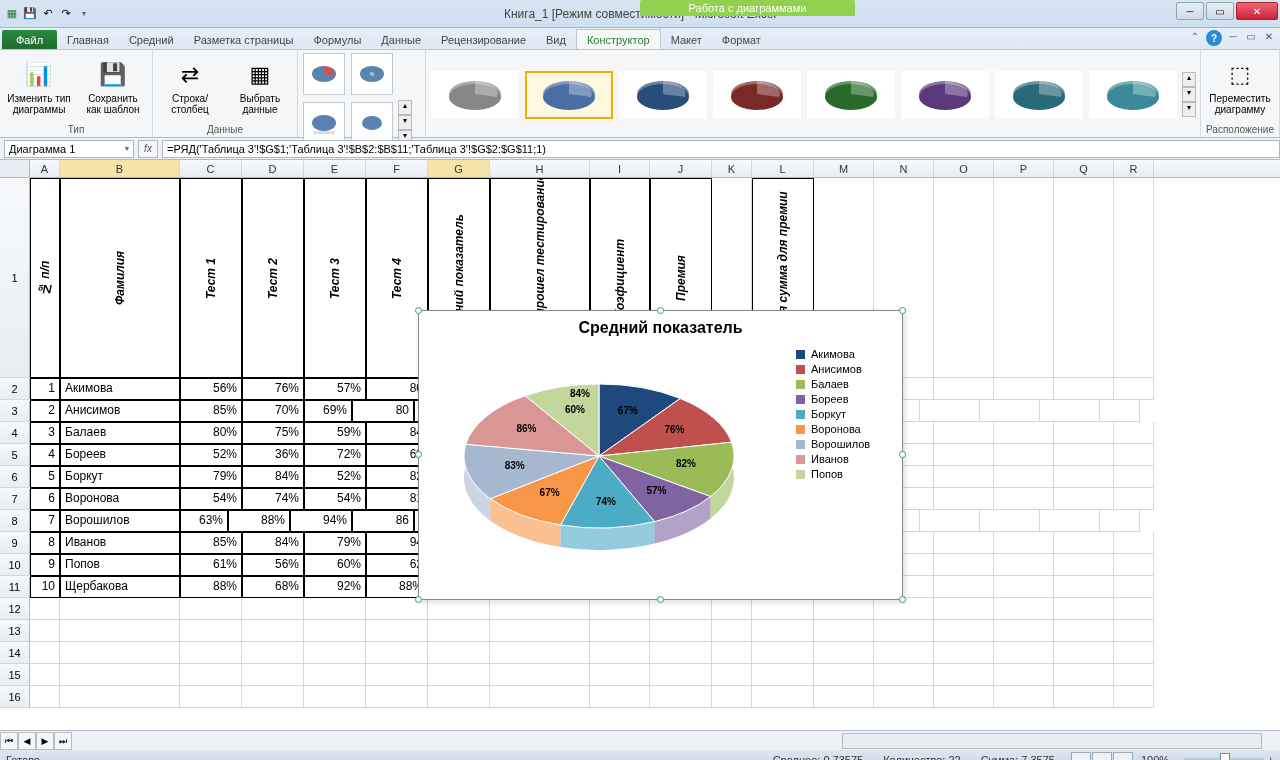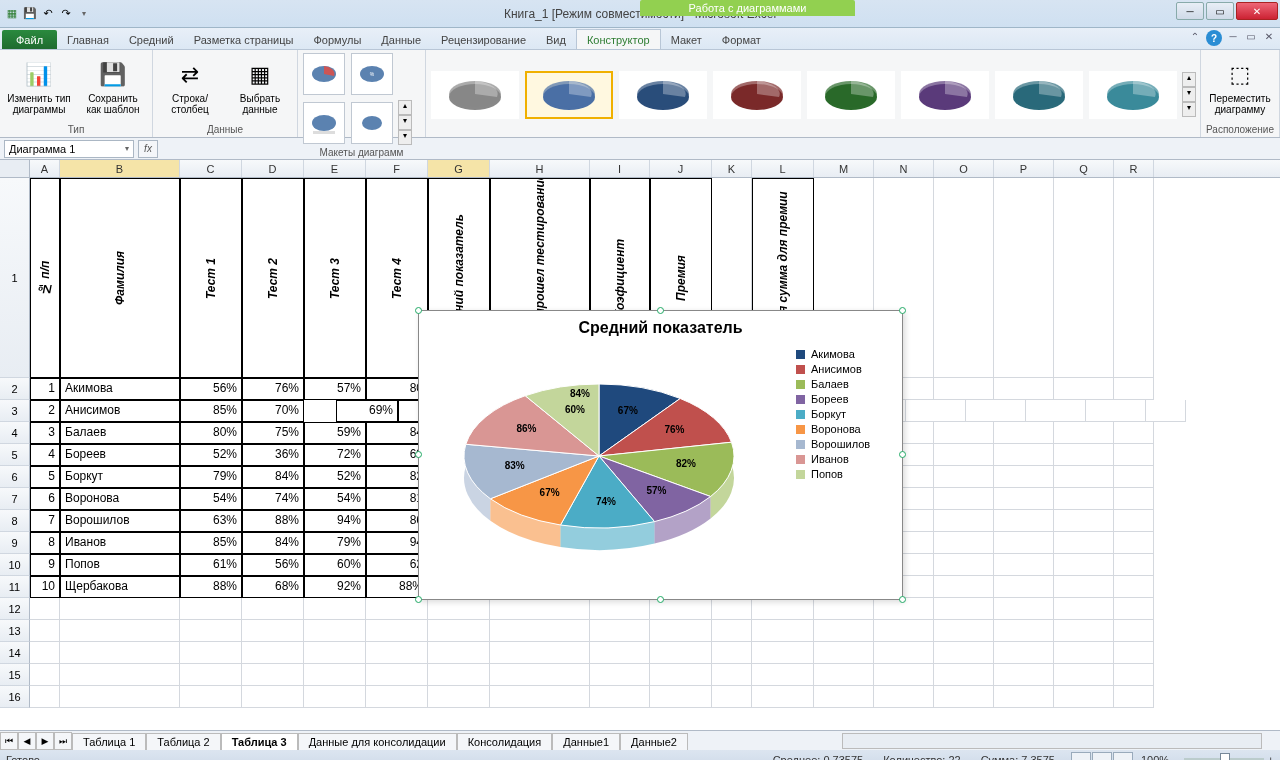--- a/index.html
+++ b/index.html
@@ -275,20 +275,21 @@
     </div>
     <div class="rgroup-label">Расположение</div>
   </div>
 </div>
 
 <div class="fbar">
   <div class="namebox">Диаграмма 1</div>
   <div class="fxbtns">
     <div class="fxbtn">fx</div>
   </div>
+  <div class="formula">=РЯД('Таблица 3'!$G$1;'Таблица 3'!$B$2:$B$11;'Таблица 3'!$G$2:$G$11;1)</div>
 </div>
 
 <div class="gridwrap">
   <div class="grid">
     <div class="colheads" id="colheads">
         <div class="corner"></div>
         <div class="ch colw-A" style="width: 30px;">A</div>
         <div class="ch colw-B sel" style="width: 120px;">B</div>
         <div class="ch colw-C" style="width: 62px;">C</div>
         <div class="ch colw-D" style="width: 62px;">D</div>
@@ -365,21 +366,21 @@
             <div class="cell colw-O" style="width: 60px;"></div>
             <div class="cell colw-P" style="width: 60px;"></div>
             <div class="cell colw-Q" style="width: 60px;"></div>
             <div class="cell colw-R" style="width: 40px;"></div>
           </div>
           <div class="row">
             <div class="cell colw-A bord r" style="width: 30px;">2</div>
             <div class="cell colw-B bord" style="width: 120px;">Анисимов</div>
             <div class="cell colw-C bord r" style="width: 62px;">85%</div>
             <div class="cell colw-D bord r" style="width: 62px;">70%</div>
-            <div class="cell colw-E bord r" style="width: 62px; margin-left: 32px;">69%</div>
+            <div class="cell colw-E bord r" style="width: 48px;">69%</div>
             <div class="cell colw-F bord r" style="width: 62px;">80</div>
             <div class="cell colw-G bord" style="width: 62px;"></div>
             <div class="cell colw-H bord" style="width: 100px;"></div>
             <div class="cell colw-I bord" style="width: 60px;"></div>
             <div class="cell colw-J bord" style="width: 62px;"></div>
             <div class="cell colw-K" style="width: 40px;"></div>
             <div class="cell colw-L" style="width: 62px;"></div>
             <div class="cell colw-M" style="width: 60px;"></div>
             <div class="cell colw-N" style="width: 60px;"></div>
             <div class="cell colw-O" style="width: 60px;"></div>
@@ -463,21 +464,21 @@
             <div class="cell colw-M" style="width: 60px;"></div>
             <div class="cell colw-N" style="width: 60px;"></div>
             <div class="cell colw-O" style="width: 60px;"></div>
             <div class="cell colw-P" style="width: 60px;"></div>
             <div class="cell colw-Q" style="width: 60px;"></div>
             <div class="cell colw-R" style="width: 40px;"></div>
           </div>
           <div class="row">
             <div class="cell colw-A bord r" style="width: 30px;">7</div>
             <div class="cell colw-B bord" style="width: 120px;">Ворошилов</div>
-            <div class="cell colw-C bord r" style="width: 62px;">63%</div>
+            <div class="cell colw-C bord r" style="width: 48px;">63%</div>
             <div class="cell colw-D bord r" style="width: 62px;">88%</div>
             <div class="cell colw-E bord r" style="width: 62px;">94%</div>
             <div class="cell colw-F bord r" style="width: 62px;">86</div>
             <div class="cell colw-G bord" style="width: 62px;"></div>
             <div class="cell colw-H bord" style="width: 100px;"></div>
             <div class="cell colw-I bord" style="width: 60px;"></div>
             <div class="cell colw-J bord" style="width: 62px;"></div>
             <div class="cell colw-K" style="width: 40px;"></div>
             <div class="cell colw-L" style="width: 62px;"></div>
             <div class="cell colw-M" style="width: 60px;"></div>
@@ -736,29 +737,20 @@
   </div>
 </div>
 
 <div class="sheettabs">
   <div class="navbtns">
     <div class="navbtn">⏮</div>
     <div class="navbtn">◀</div>
     <div class="navbtn">▶</div>
     <div class="navbtn">⏭</div>
   </div>
-  <div id="sheettabs-list" style="display:flex">
-      <div class="stab">Таблица 1</div>
-      <div class="stab">Таблица 2</div>
-      <div class="stab active">Таблица 3</div>
-      <div class="stab">Данные для консолидации</div>
-      <div class="stab">Консолидация</div>
-      <div class="stab">Данные1</div>
-      <div class="stab">Данные2</div>
-    </div>
   <div class="hscroll"></div>
 </div>
 
 <div class="status">
   <span>Готово</span>
   <div class="agg">
     <span><span>Среднее:</span> <span>0,73575</span></span>
     <span><span>Количество:</span> <span>22</span></span>
     <span><span>Сумма:</span> <span>7,3575</span></span>
   </div>

